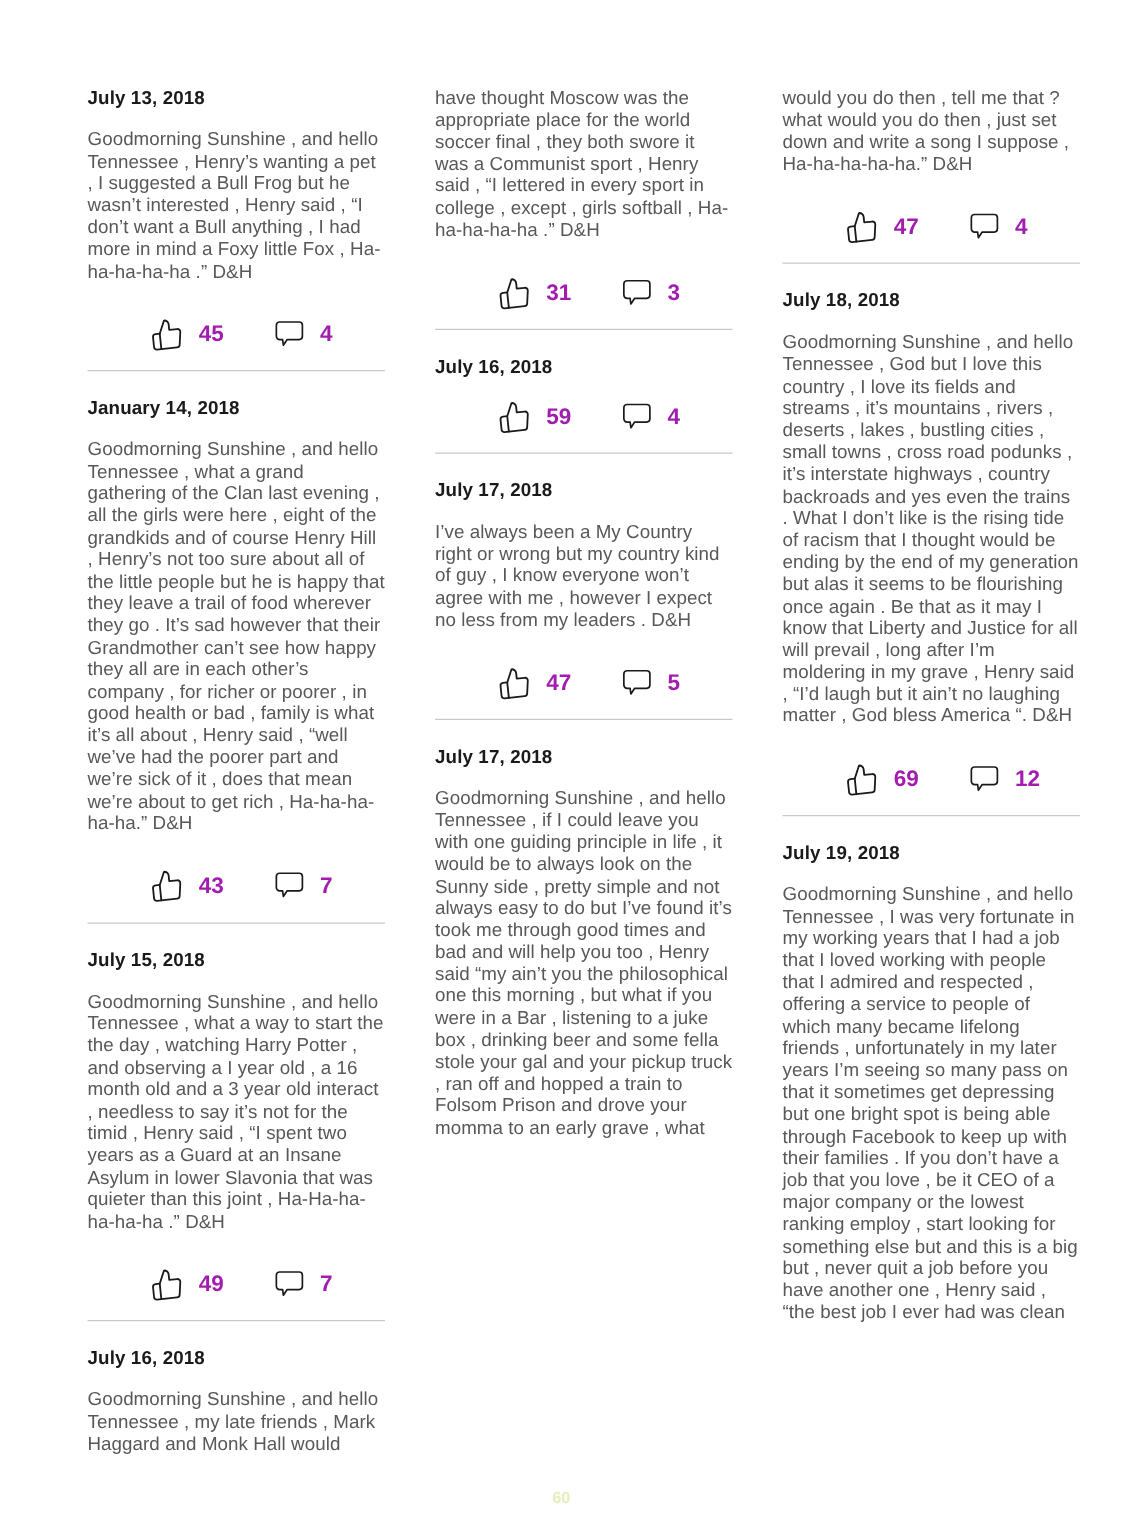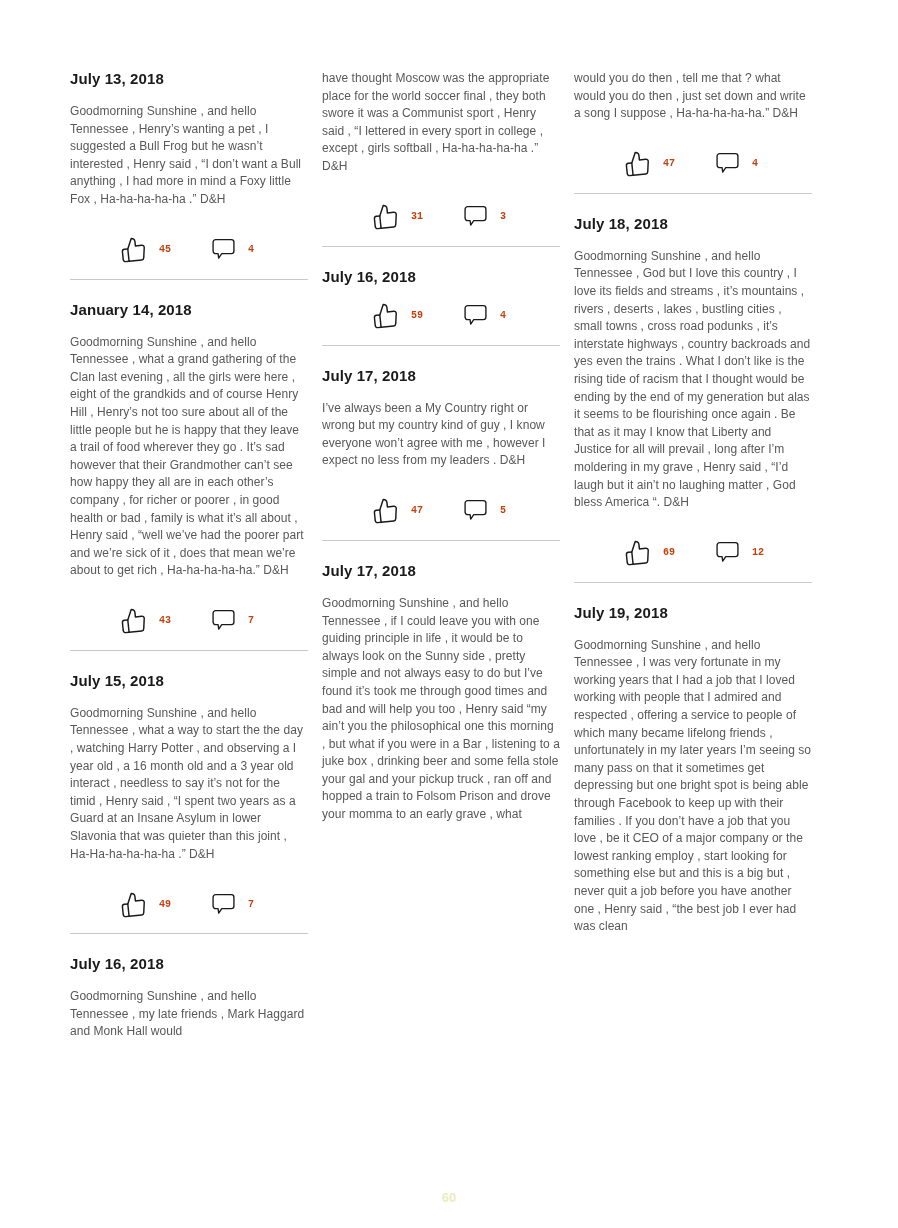--- a/index.html
+++ b/index.html
@@ -8,53 +8,52 @@
     width: 898px; height: 1228px;
     background: #ffffff;
     font-family: "Liberation Sans", sans-serif;
     position: relative;
     overflow: hidden;
   }
   .page-content {
     position: absolute;
     left: 70px; top: 70px;
     display: flex;
-    gap: 14px;
+    gap: 40px;
   }
   .column { width: 238px; }
   .post { margin: 0; }
   .post-date {
     font-size: 15px;
     font-weight: 700;
     color: #1a1a1a;
     margin: 0 0 16px 0;
     letter-spacing: 0.1px;
   }
   .post-body {
-    font-size: 12px;
+    font-size: 15px;
     line-height: 17.6px;
     color: #58585a;
     margin: 0 0 26px 0;
     letter-spacing: 0.05px;
   }
   .reactions {
     display: flex;
     align-items: center;
     padding-left: 50px;
     margin: 0 0 14px 0;
     height: 30px;
   }
   .icon { display: inline-flex; align-items: center; }
   .like-icon-wrap svg { transform: rotate(-6deg); }
   .count {
-    font-size: 10px;
+    font-size: 18px;
     font-weight: 600;
-    color: #c2410c;
+    color: #a21caf;
     margin-left: 12px;
-    font-family: Liberation Mono, monospace;
   }
   .comment-group { display: inline-flex; align-items: center; margin-left: 40px; }
   .like-group { display: inline-flex; align-items: center; }
   .divider {
     border: none;
     border-top: 1px solid #c9c9c9;
     margin: 0 0 21px 0;
     height: 0;
   }
   .page-number {

